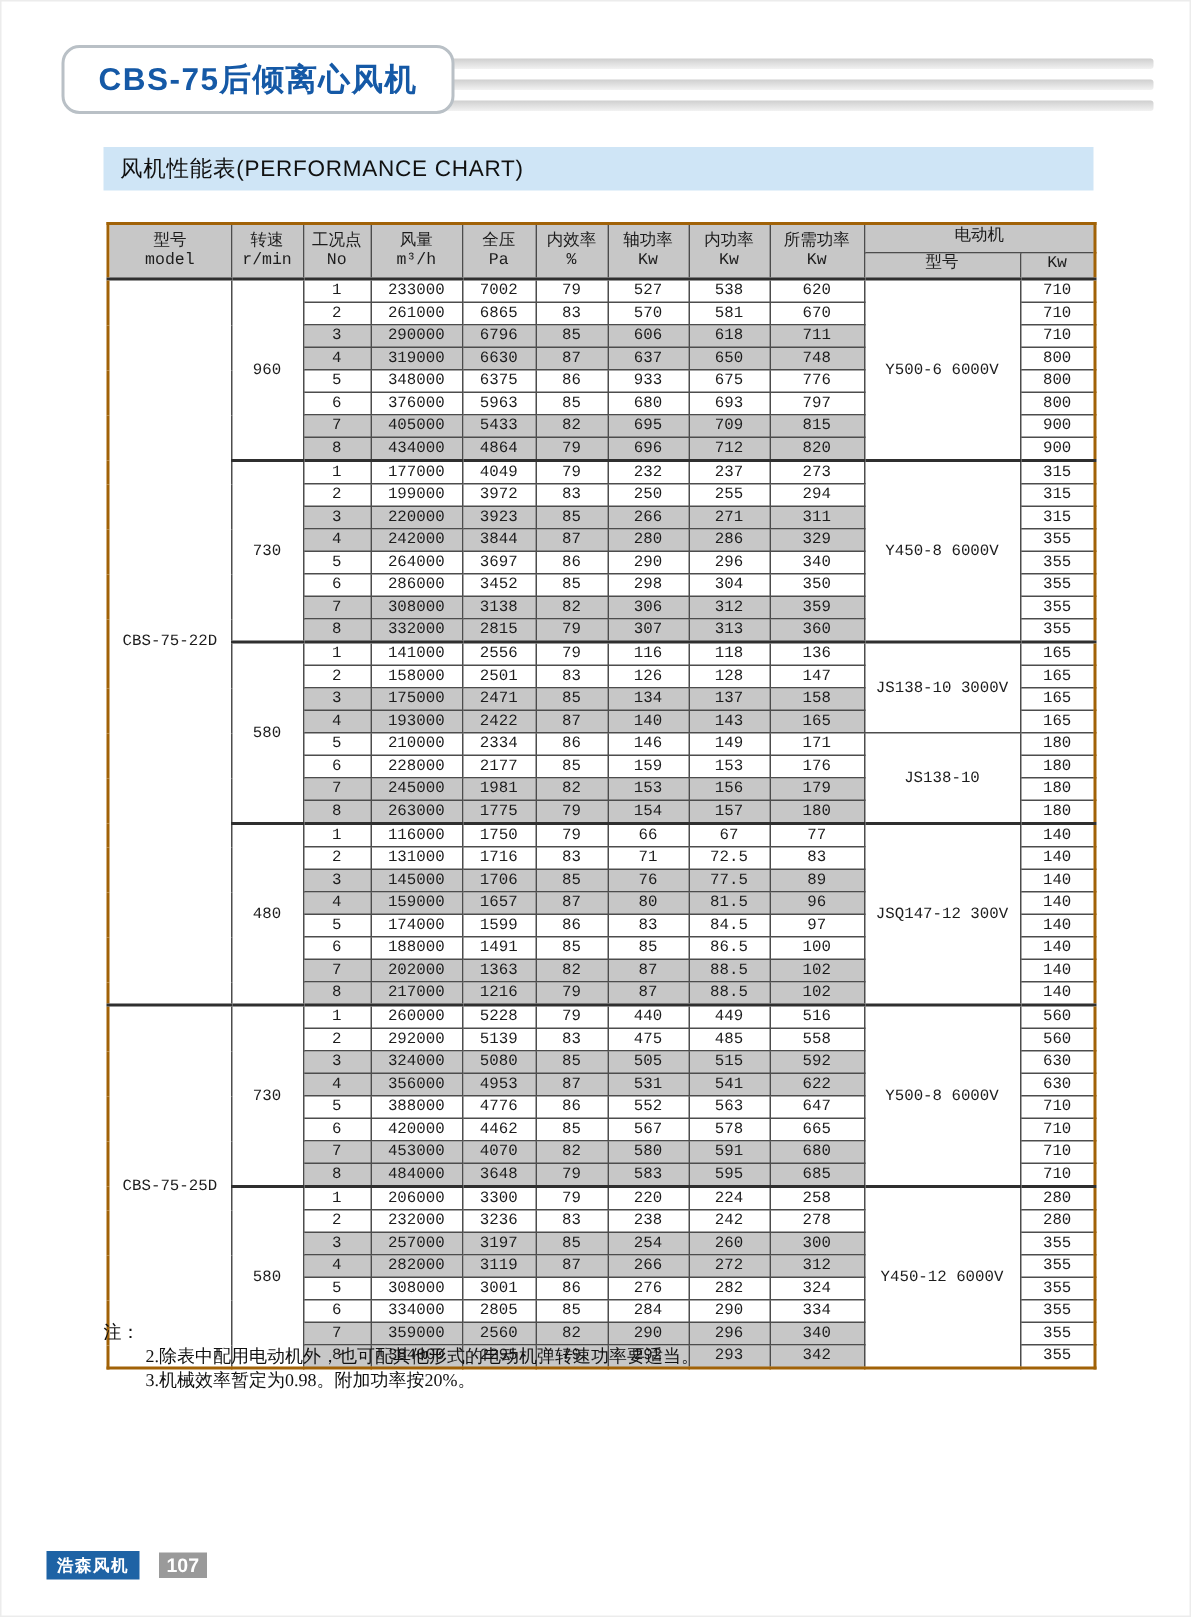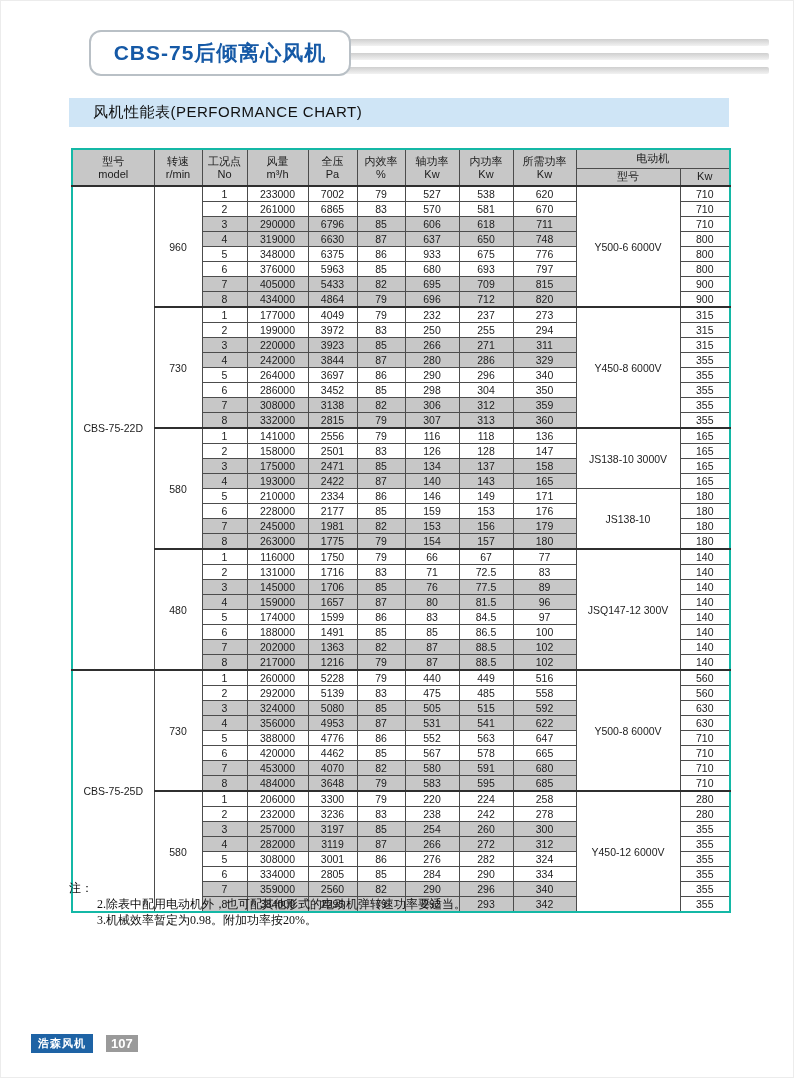--- a/index.html
+++ b/index.html
@@ -7,44 +7,44 @@
   body {
     width:794px; height:1078px; position:relative;
     font-family:"Liberation Sans", sans-serif;
     border:1px solid #ececec;
     overflow:hidden;
   }
   
   .banner-box {
     position:absolute; left:40px; top:29px; width:262px; height:46px;
     background:#fff; border:2px solid #b9c0c6; border-radius:12px;
-    display:flex; align-items:center; justify-content:center; z-index:2;margin-left:48px;
+    display:flex; align-items:center; justify-content:center; z-index:2;
   }
   .banner-title {
     color:#1559a6; font-size:21px; font-weight:bold; letter-spacing:1px;
     font-family:"Liberation Sans", sans-serif;
   }
   .stripes { position:absolute; left:295px; right:24px; top:38px; z-index:1; }
   .stripe {
     height:7px; margin-bottom:7px;
     background:linear-gradient(to bottom,#cfcfcf,#f2f2f2);
     border-radius:2px;
   }
   
   .section-bar {
     position:absolute; left:68px; top:97px; width:660px; height:29px;
-    background:#cfe5f6; display:flex; align-items:center; padding-left:24px;
+    background:#cfe5f6; display:flex; align-items:center; padding-left:11px;
   }
   .section-title { font-size:15px; color:#111; letter-spacing:0.5px; }
   
   .tbl-wrap { position:absolute; left:70px; top:147px; }
   table {
     border-collapse:collapse; table-layout:fixed; width:658px;
-    font-family:Liberation Sans, sans-serif;
-    border:2px solid #14b8a6;
+    font-family:Liberation Mono, monospace;
+    border:2px solid #a16207;
   }
   th, td {
     border:1px solid #4c4c4c; text-align:center; vertical-align:middle;
     padding:0; font-weight:normal; color:#1c1c1c; overflow:hidden; white-space:nowrap;
   }
   thead th { background:#c7c7c7; font-size:11px; line-height:13px; }
   thead tr.h1 th { height:19px; }
   thead tr.h2 th { height:18px; }
   thead th.two-line { height:37px; }
   thead { border-bottom:2px solid #2f2f2f; }

